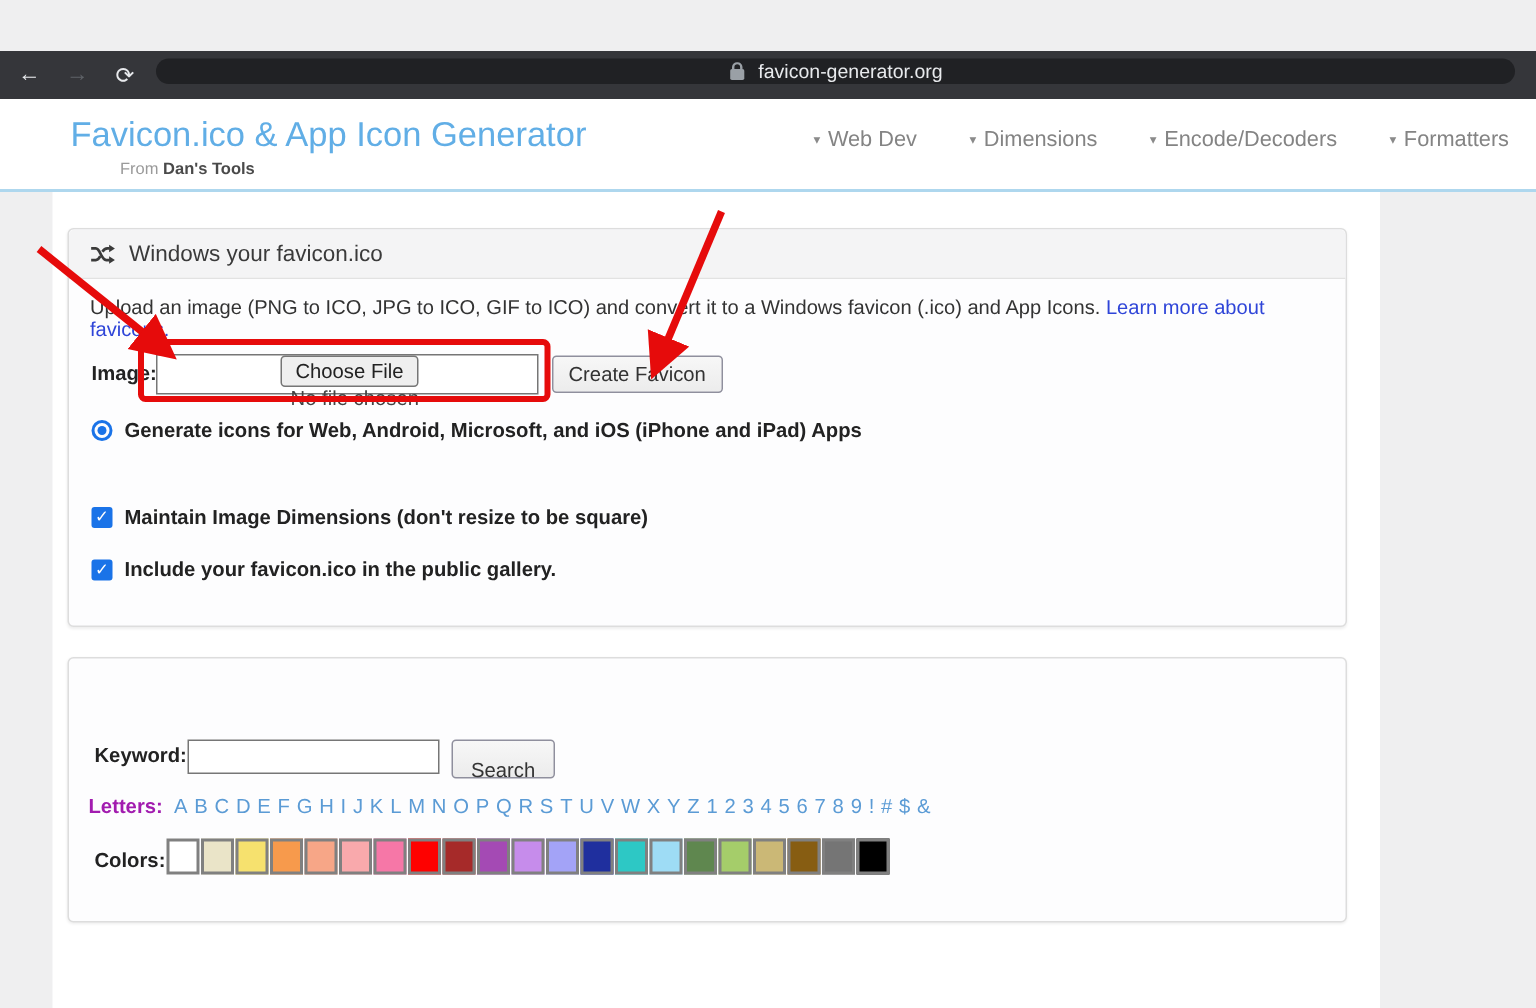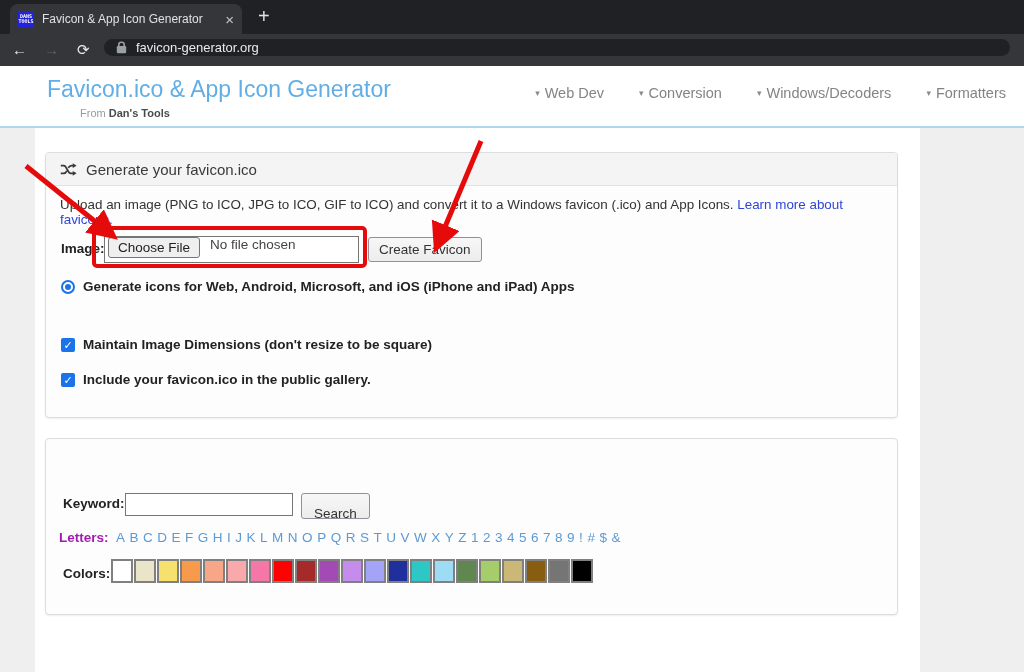--- a/index.html
+++ b/index.html
@@ -10,21 +10,21 @@
   .tabstrip { position:absolute; left:0; top:0; width:1024px; height:34px; background:#202124; }
   .tab { position:absolute; left:10px; top:4px; width:232px; height:30px; background:#35363a; border-radius:8px 8px 0 0; display:flex; align-items:center; padding:0 8px; }
   .favicon { width:16px; height:16px; background:#2323d9; margin-right:8px; display:flex; flex-direction:column; justify-content:center; align-items:center; flex:none; }
   .favicon span { font-family:"DejaVu Sans Mono",monospace; font-size:5px; line-height:5px; color:#fff; font-weight:bold; letter-spacing:0; }
   .tab-title { color:#dfe1e5; font-size:12px; white-space:nowrap; overflow:hidden; flex:1; }
   .tab-close { color:#c0c4c9; font-size:15px; margin-left:6px; flex:none; }
   .newtab { position:absolute; left:258px; top:5px; color:#dfe1e5; font-size:20px; font-weight:300; }
   .toolbar { position:absolute; left:0; top:34px; width:1024px; height:32px; background:#35363a; }
   .navbtn { position:absolute; top:41px; font-size:15px; color:#e8eaed; }
   .navbtn.disabled { color:#5f6368; }
-  .urlpill { position:absolute; left:104px; top:39px; width:906px; height:17px; border-radius:12px; background:#202124; display:flex; align-items:center; padding:0 12px; }
+  .urlpill { position:absolute; left:104px; top:39px; width:906px; height:17px; border-radius:12px; background:#202124; display:flex; align-items:center; padding:0 12px;justify-content:center; }
   .urltext { color:#e8eaed; font-size:13px; margin-left:9px; }
 
   
   .pageheader { position:absolute; left:0; top:66px; width:1024px; height:62px; background:#ffffff; border-bottom:2px solid #aed7ee; }
   .site-title { position:absolute; left:47px; top:10px; font-size:23px; font-weight:400; }
   .site-sub { position:absolute; left:80px; top:41px; font-size:11px; color:#9a9a9a; }
   .site-sub b { color:#4a4a4a; }
   .topnav { position:absolute; right:18px; top:19px; display:flex; gap:35px; }
   .topnav .navitem { font-size:14.5px; color:#848484; display:flex; align-items:center; gap:5px; }
   .topnav .caret { font-size:9px; color:#8a8a8a; }
@@ -36,21 +36,21 @@
   .panel-title { font-size:15px; color:#3a3a3a; margin-left:9px; }
   #panel1 { left:45px; top:152px; width:853px; height:266px; }
   #panel2 { left:45px; top:438px; width:853px; height:177px; }
   .head-links { position:absolute; right:16px; top:8px; display:flex; gap:24px; }
   .head-links a { font-size:14.5px; color:#4a90d2; text-decoration:none; }
 
   .desc { position:absolute; left:14px; top:44px; width:828px; font-size:13.4px; color:#333; }
   .desc a { color:#2f45d8; text-decoration:none; }
 
   .image-label { position:absolute; left:15px; top:88px; font-size:13.5px; font-weight:700; color:#222; }
-  .filebox { position:absolute; left:58px; top:83px; width:255px; height:27px; background:#fff; border:1px solid #767676; display:flex; align-items:flex-start; }
+  .filebox { position:absolute; left:58px; top:83px; width:255px; height:27px; background:#fff; border:1px solid #767676; display:flex; align-items:center;flex-direction:column; }
   .choosebtn { margin-left:3px; border:1px solid #767676; background:#efefef; border-radius:3px; font-size:13.5px; color:#222; padding:2px 9px; }
   .filestatus { font-size:13.5px; color:#444; margin-left:10px; }
   .btn { border:1px solid #8f8f9d; background:linear-gradient(#f7f7f7,#ececec); border-radius:3px; font-size:13.5px; color:#333; }
   .createbtn { position:absolute; left:322px; top:84px; height:25px; padding:0 10px; }
 
   .optrow { position:absolute; display:flex; align-items:center; gap:8px; }
   .optrow .lbl { font-size:13.5px; font-weight:700; color:#222; }
   .radio { width:14px; height:14px; border-radius:50%; border:2px solid #1a73e8; position:relative; flex:none; }
   .radio.off { border-color:#6b6b6b; }
   .radio.on::after { content:""; position:absolute; left:2px; top:2px; width:6px; height:6px; border-radius:50%; background:#1a73e8; }
@@ -69,31 +69,20 @@
   .swatch { width:22px; height:24px; border:2px solid #808080; flex:none; }
 
   
   #anno { position:absolute; left:0; top:0; width:1024px; height:672px; pointer-events:none; z-index:50; }
 </style>
 </head>
 <body>
 
 <div id="screen">
 
-  <div class="tabstrip">
-    <div class="tab">
-      <div class="favicon">
-        <span>DANS</span>
-        <span>TOOLS</span>
-      </div>
-      <div class="tab-title">Favicon &amp; App Icon Generator</div>
-      <div class="tab-close">×</div>
-    </div>
-    <div class="newtab">+</div>
-  </div>
 
   <div class="toolbar"></div>
   <div class="navbtn" style="left:12px;">←</div>
   <div class="navbtn disabled" style="left:44px;">→</div>
   <div class="navbtn" style="left:77px;">⟳</div>
   <div class="urlpill">
     <svg width="11" height="13" viewBox="0 0 11 13">
       <path d="M2 5V3.6A3.3 3.3 0 0 1 5.5.5 3.3 3.3 0 0 1 9 3.6V5h-1.6V3.6c0-1.1-.8-1.7-1.9-1.7s-1.9.6-1.9 1.7V5z" fill="#9aa0a6"></path>
       <rect x="0.8" y="5" width="9.4" height="7.3" rx="1.2" fill="#9aa0a6"></rect>
     </svg>
@@ -106,45 +95,45 @@
       <span>From</span>
       <b>Dan's Tools</b>
     </div>
     <div class="topnav">
       <div class="navitem">
         <span class="caret">▾</span>
         <span>Web Dev</span>
       </div>
       <div class="navitem">
         <span class="caret">▾</span>
-        <span>Conversion</span>
-      </div>
-      <div class="navitem">
-        <span class="caret">▾</span>
-        <span>Windows/Decoders</span>
+        <span>Dimensions</span>
+      </div>
+      <div class="navitem">
+        <span class="caret">▾</span>
+        <span>Encode/Decoders</span>
       </div>
       <div class="navitem">
         <span class="caret">▾</span>
         <span>Formatters</span>
       </div>
     </div>
   </div>
 
   <div class="contentcol"></div>
 
   <div class="panel" id="panel1">
     <div class="panel-head">
       <svg width="17" height="15" viewBox="0 0 22 18">
         <path d="M1 4h4c4 0 4.5 10 9 10h3" stroke="#3a3a3a" stroke-width="2.4" fill="none"></path>
         <path d="M1 14h4c2.1 0 3-1.6 3.9-3.3" stroke="#3a3a3a" stroke-width="2.4" fill="none"></path>
         <path d="M10.7 6.8C11.7 5.2 12.8 4 15 4h2" stroke="#3a3a3a" stroke-width="2.4" fill="none"></path>
         <polygon points="16.5,0.8 21.5,4 16.5,7.2" fill="#3a3a3a"></polygon>
         <polygon points="16.5,10.8 21.5,14 16.5,17.2" fill="#3a3a3a"></polygon>
       </svg>
-      <span class="panel-title">Generate your favicon.ico</span>
+      <span class="panel-title">Windows your favicon.ico</span>
     </div>
 
     <div class="desc">
       <span>Upload an image (PNG to ICO, JPG to ICO, GIF to ICO) and convert it to a Windows favicon (.ico) and App Icons.</span>
       <a href="#">Learn more about favicons.</a>
     </div>
 
     <div class="image-label">Image:</div>
     <div class="filebox">
       <button class="choosebtn">Choose File</button>

